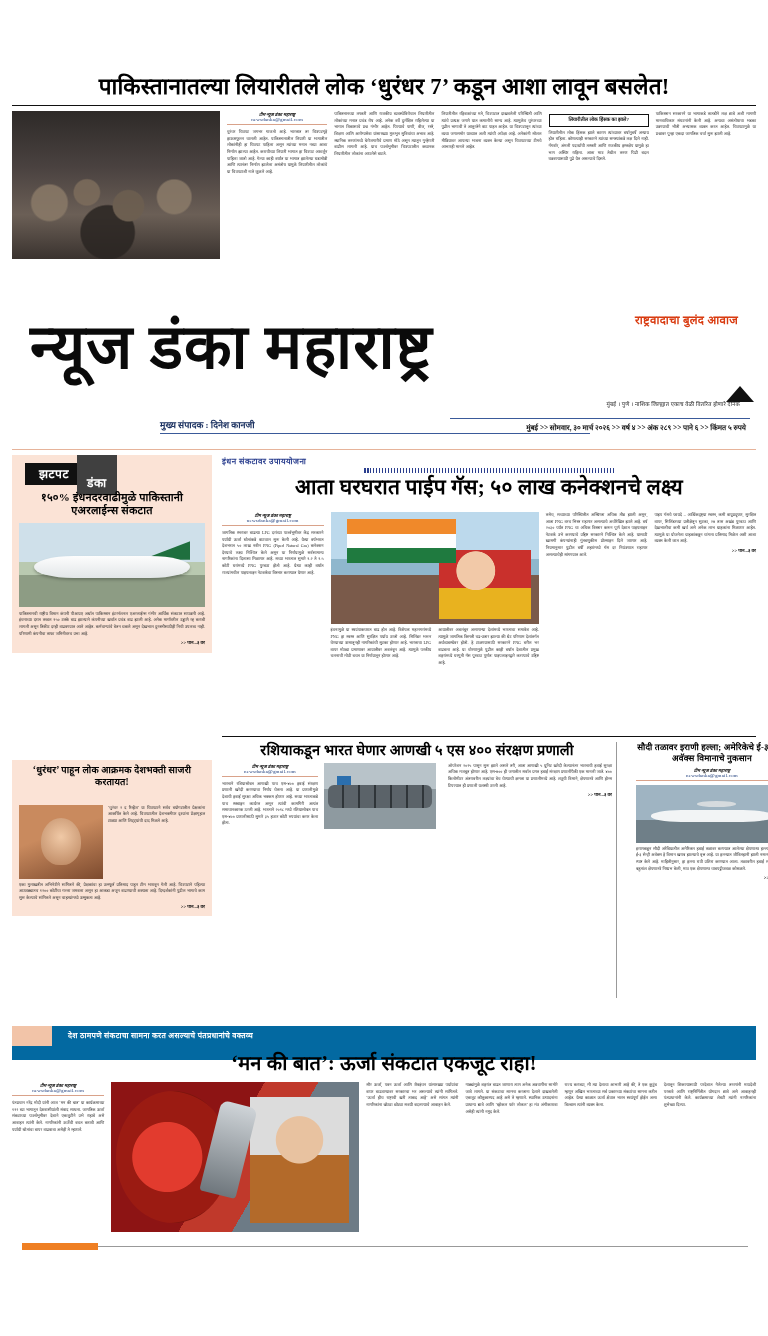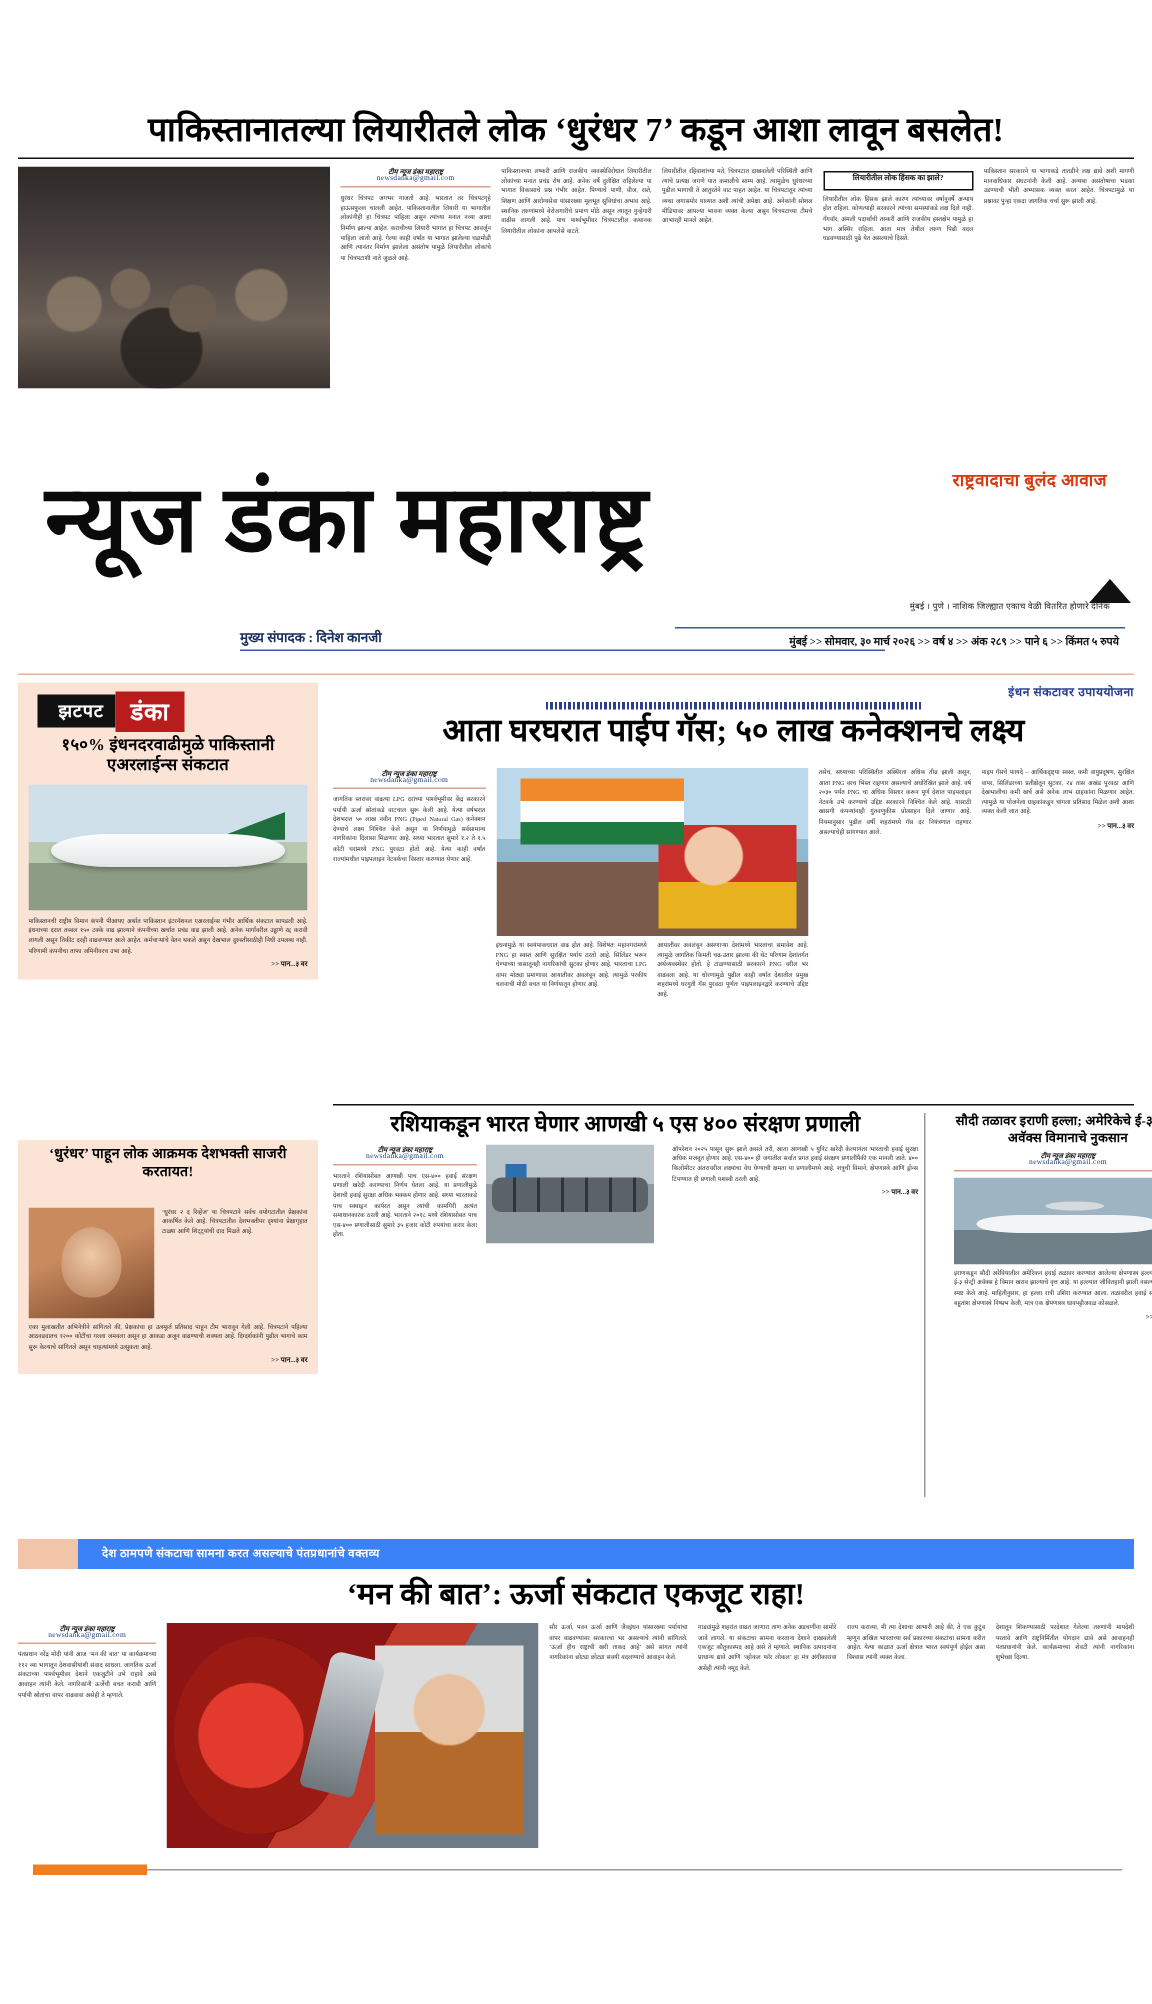--- a/index.html
+++ b/index.html
@@ -40,32 +40,32 @@
   .mast-date{position:absolute;right:22px;top:122px;font-family:"Liberation Serif",serif;font-weight:bold;font-size:7.2px;color:#111;}
   .mast-rule{position:absolute;left:12px;top:449px;width:744px;border-top:1.5px solid #e6b39a;}
   .mast-arrow{position:absolute;right:14px;top:86px;width:0;height:0;border-left:14px solid transparent;
               border-right:14px solid transparent;border-bottom:16px solid #111;}
 
   
   .rail{position:absolute;left:12px;top:455px;width:200px;background:#fbe3d6;padding:6px 7px 8px 7px;box-sizing:border-box;}
   .rail-badge{display:flex;align-items:center;gap:0;height:22px;margin:2px 0 6px 6px;}
   .badge-a{background:#111;color:#fff;font-family:"Liberation Serif",serif;font-weight:bold;font-size:12px;
            padding:2px 8px 3px 14px;letter-spacing:.5px;}
-  .badge-b{background:#b91c1c;color:#fff;font-family:"Liberation Serif",serif;font-weight:bold;font-size:16px;
-           padding:2px 10px 3px 10px;letter-spacing:.5px;}
+  .badge-b{background:#404040;color:#fff;font-family:"Liberation Serif",serif;font-weight:bold;font-size:12px;
+           padding:19px 10px 3px 10px;letter-spacing:.5px;}
   .rail-hl{font-size:11px;text-align:center;margin:2px 0 5px;line-height:1.22;}
   .rail-photo{width:100%;height:84px;position:relative;overflow:hidden;margin-bottom:4px;}
   .rail2{position:absolute;left:12px;top:760px;width:200px;background:#fbe3d6;padding:5px 7px 7px 7px;box-sizing:border-box;}
   .rail2-hl{font-size:9.4px;text-align:center;line-height:1.25;margin-bottom:16px;}
   .rail2-row{display:flex;gap:5px;}
   .rail2-photo{width:84px;height:74px;position:relative;overflow:hidden;flex:none;}
 
   
   .lead{position:absolute;left:222px;top:455px;width:534px;}
-  .kicker{font-family:Liberation Serif, serif;font-weight:bold;font-size:8px;color:#2b3f8f;text-align:right;letter-spacing:.4px;}
+  .kicker{font-family:Liberation Sans, sans-serif;font-weight:bold;font-size:8px;color:#2b3f8f;text-align:left;letter-spacing:.4px;}
   .kick-orn{height:5px;margin:2px auto 3px;width:250px;
             background:repeating-linear-gradient(90deg,#2b3f8f 0 1.5px,transparent 1.5px 3px);}
   .lead-hl{font-size:21px;text-align:center;line-height:1.14;margin-bottom:12px;}
   .lead-grid{display:flex;gap:7px;}
   .lcol{flex:1;}
   .lead-photo{width:100%;height:112px;position:relative;overflow:hidden;margin-bottom:3px;}
 
   
   .s400{position:absolute;left:222px;top:742px;width:390px;}
   .s400-hl{font-size:14.5px;text-align:center;line-height:1.22;margin-bottom:3px;}
@@ -73,21 +73,21 @@
   .s400-photo{width:112px;height:66px;position:relative;overflow:hidden;}
 
   
   .rblk{position:absolute;left:636px;top:742px;width:152px;}
   .rblk-hl{font-size:8.6px;text-align:center;line-height:1.26;margin-bottom:3px;}
   .rblk-photo{width:100%;height:58px;position:relative;overflow:hidden;margin:3px 0;}
 
   .vline{position:absolute;width:0;border-left:1px solid #999;}
 
   
-  .banner{position:absolute;left:12px;top:1026px;width:744px;height:20px;background:#3b82f6;}
+  .banner{position:absolute;left:12px;top:1026px;width:744px;height:34px;background:#0369a1;}
   .banner-tab{position:absolute;left:0;top:0;width:40px;height:20px;background:#f2c4a8;}
   .banner-txt{position:absolute;left:56px;top:4px;font-family:"Liberation Serif",serif;font-weight:bold;
               font-size:7.6px;color:#fff;letter-spacing:.3px;}
   .bot-hl{position:absolute;left:12px;top:1052px;width:744px;text-align:center;font-size:20px;}
   .bot{position:absolute;left:12px;top:1082px;width:744px;display:flex;gap:7px;}
   .bcol{flex:1;}
   .bot-photo{width:248px;height:150px;position:relative;overflow:hidden;flex:none;}
   .bottom-bar{position:absolute;left:22px;top:1243px;width:76px;height:7px;background:#ef7f23;}
   .bottom-line{position:absolute;left:98px;top:1246px;width:650px;border-top:1px solid #999;}
 

